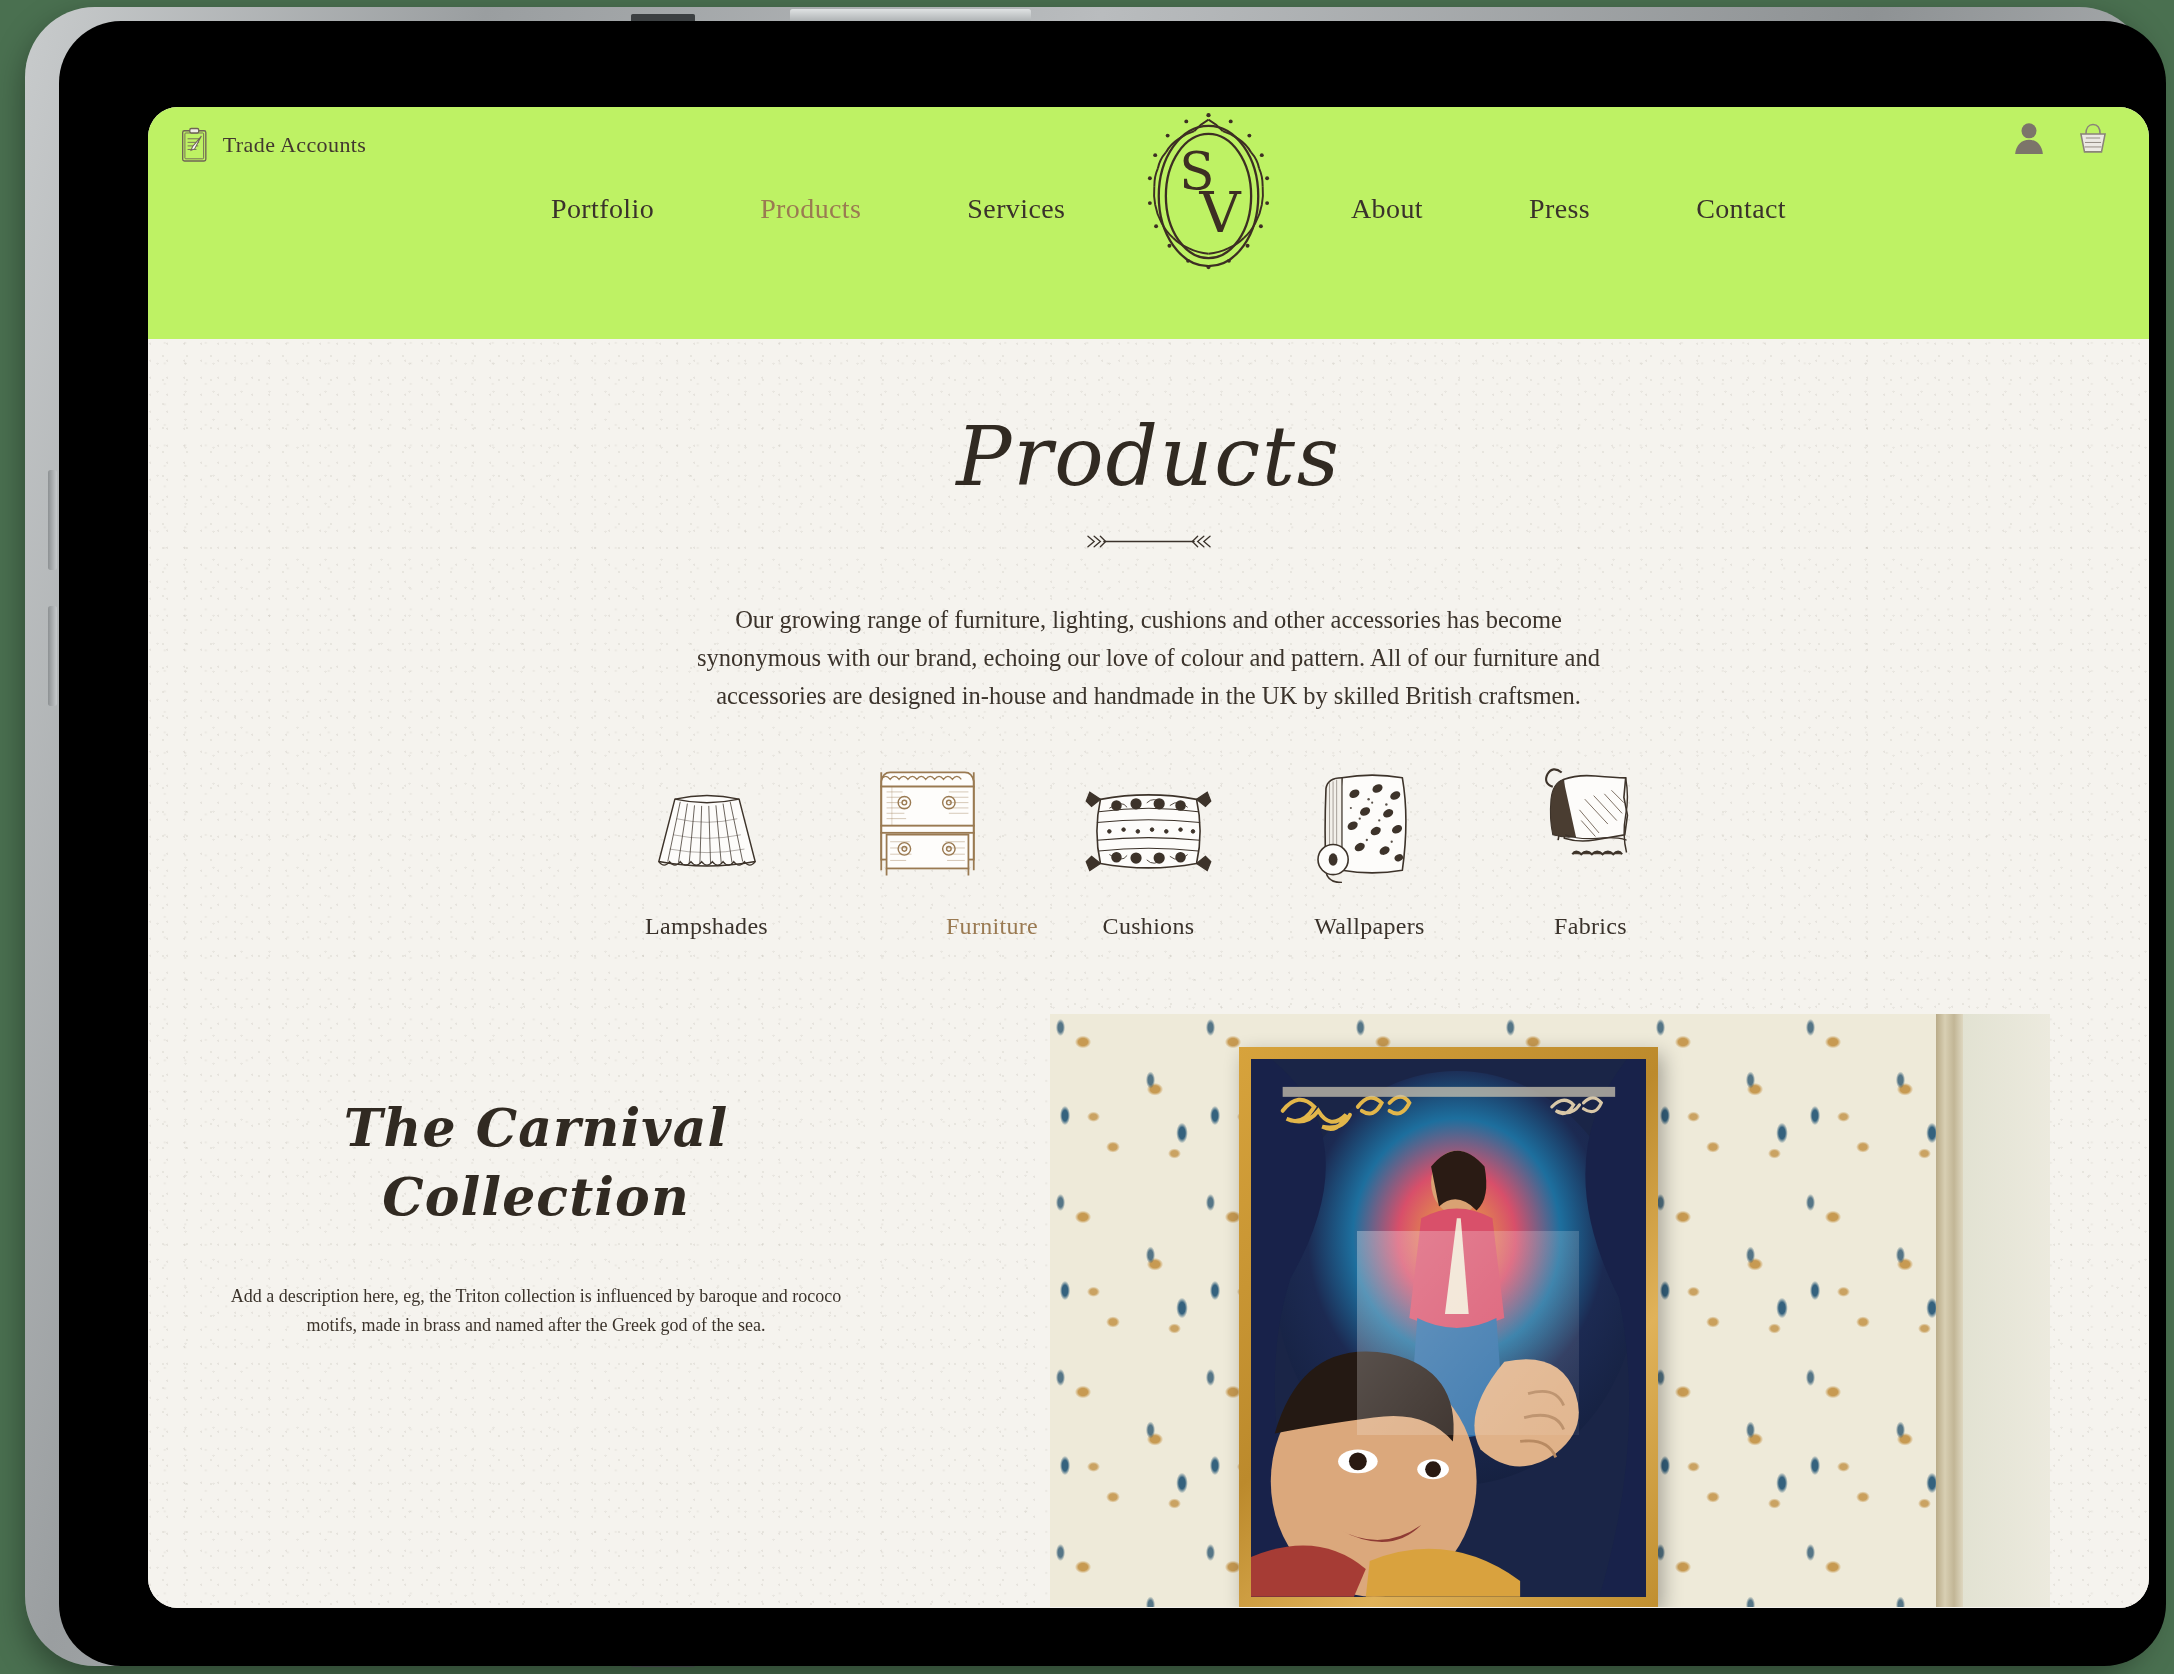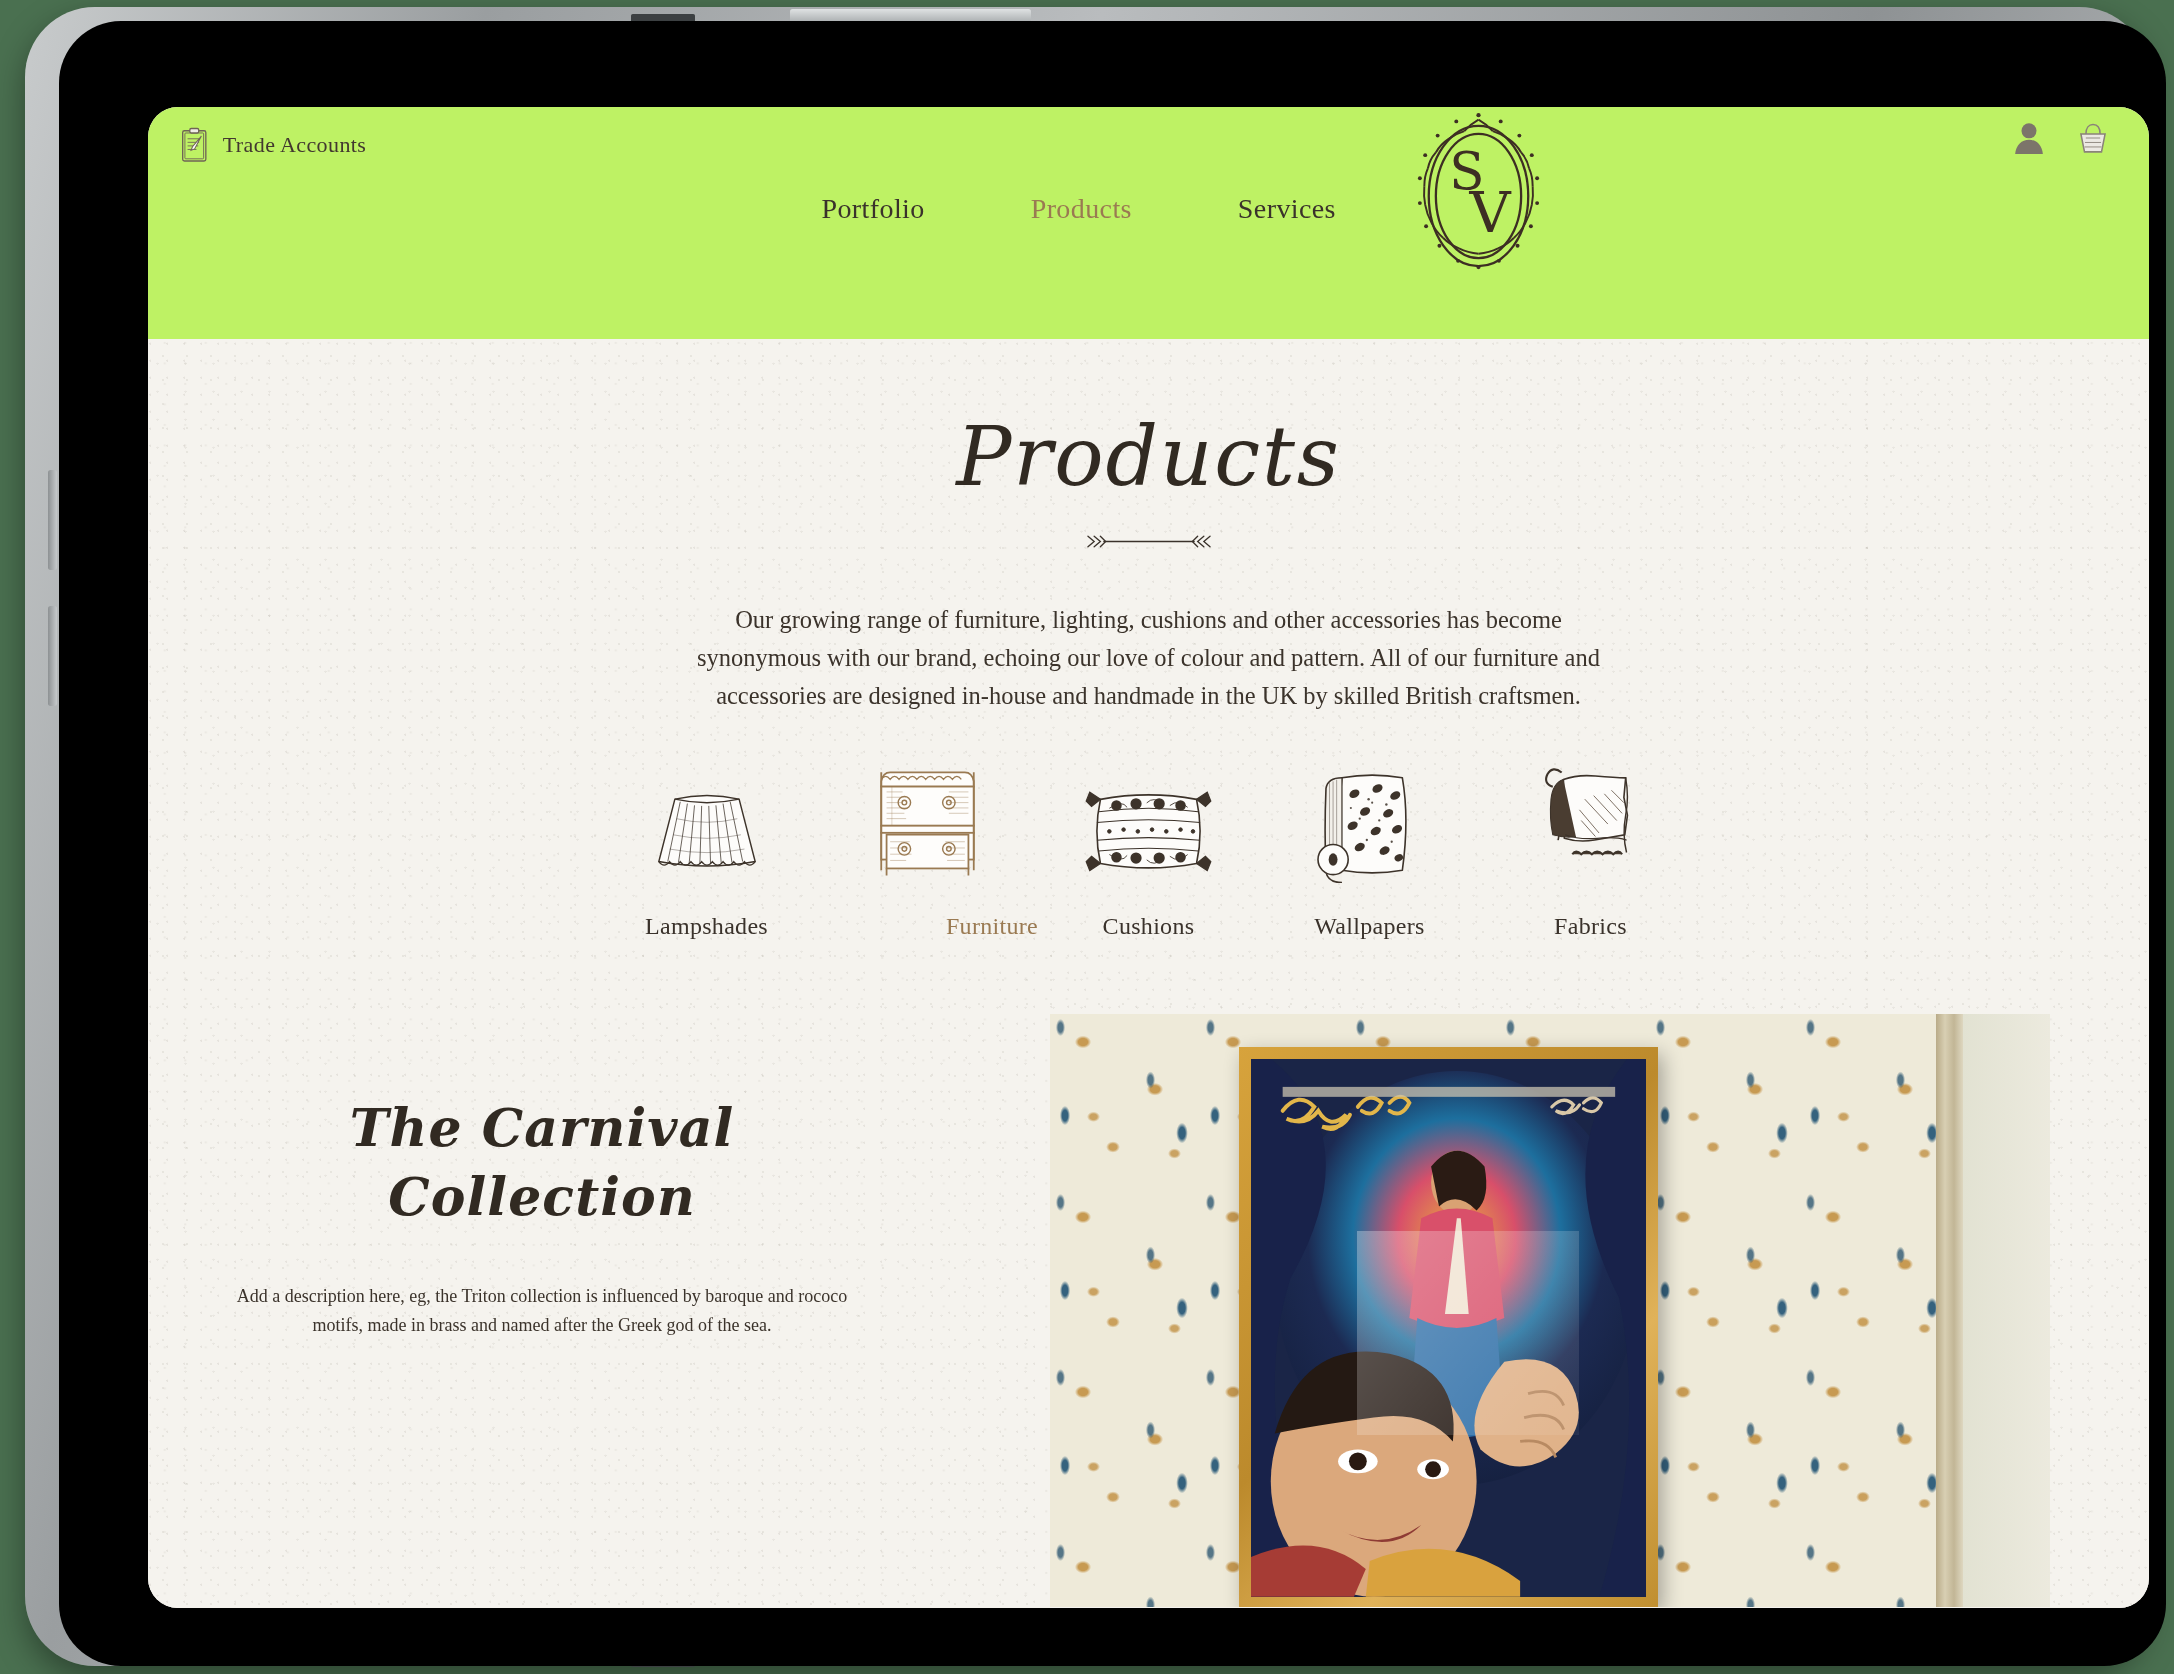--- a/index.html
+++ b/index.html
@@ -216,21 +216,21 @@
   
   #collection {
     position: absolute;
     left: 0;
     top: 675px;
     right: 0;
     height: 593px;
   }
   #collection-text {
     position: absolute;
-    left: 82px;
+    left: 76px;
     top: 80px;
     width: 624px;
     text-align: center;
   }
   #collection-title {
     font-family: "DejaVu Serif", "Liberation Serif", serif;
     font-style: italic;
     font-size: 52px;
     line-height: 1.32;
     color: #312a22;
@@ -420,20 +420,25 @@
                   <circle cx="19" cy="80" r="2.2"></circle>
                     <circle cx="25" cy="54" r="2.2"></circle>
                   <circle cx="39" cy="32" r="2.2"></circle>
                     <circle cx="60" cy="16" r="2.2"></circle>
                 </g>
                 <text x="72" y="92" font-family="DejaVu Serif, serif" font-size="58" fill="#3d2e23" text-anchor="middle">S</text>
                 <text x="98" y="140" font-family="DejaVu Serif, serif" font-size="64" fill="#3d2e23" text-anchor="middle">V</text>
               </svg>
             </div>
 
+            <div class="nav-group nav-right">
+              <a class="nav-link">About</a>
+              <a class="nav-link">Press</a>
+              <a class="nav-link">Contact</a>
+            </div>
           </nav>
 
           <div id="header-utility">
             <span>
               <svg class="util-icon" viewBox="0 0 38 40">
                 <circle cx="19" cy="12" r="8.4" fill="#7c756a"></circle>
                 <path d="M3.5 38 C4.4 27.6 11 22 19 22 C27 22 33.6 27.6 34.5 38 Z" fill="#7c756a"></path>
               </svg>
             </span>
             <span>

